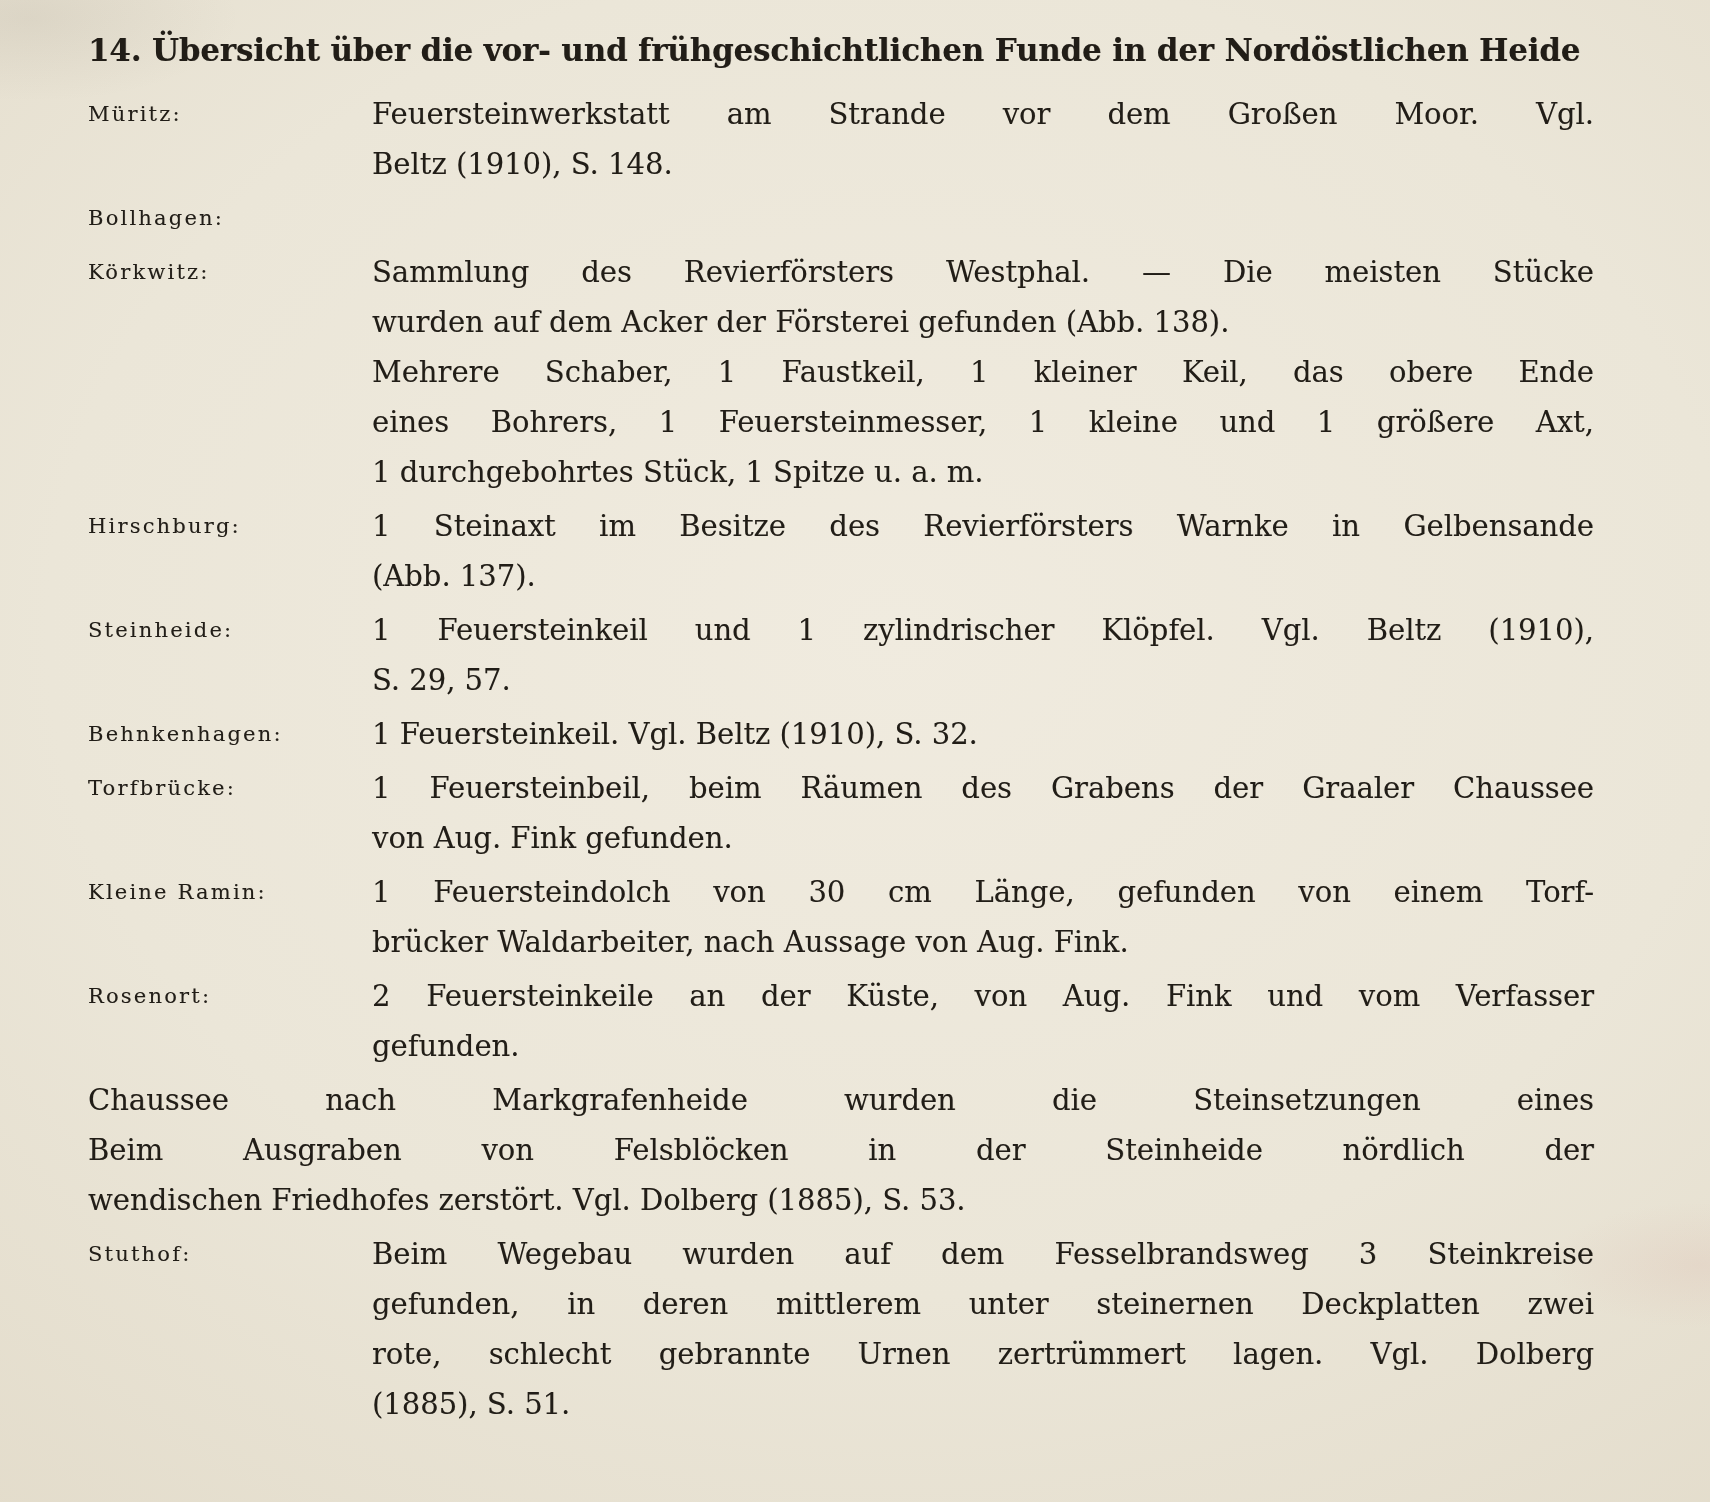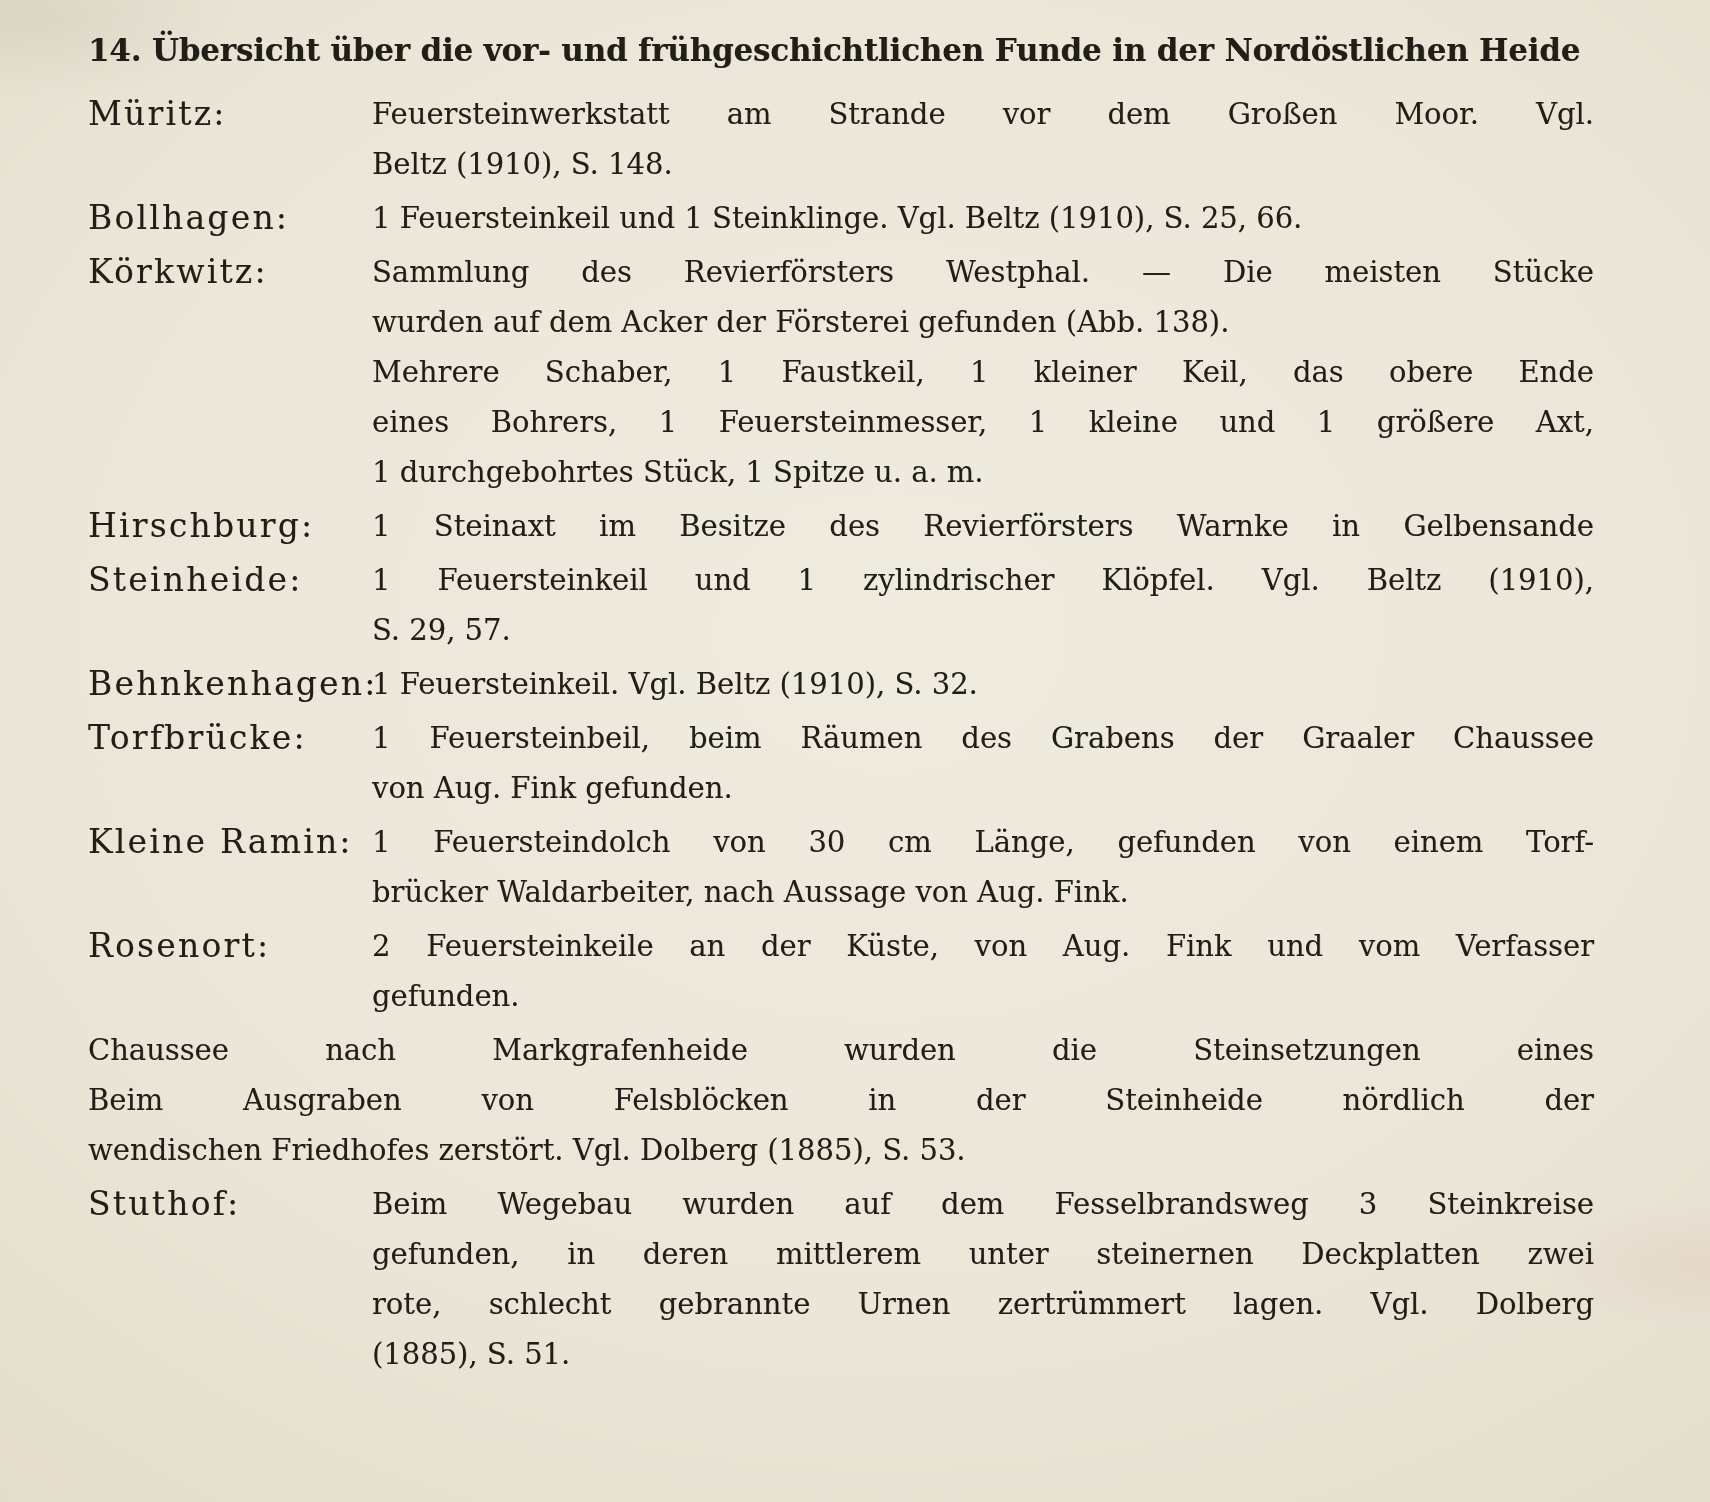--- a/index.html
+++ b/index.html
@@ -33,21 +33,21 @@
   }
   .entries { }
   .entry {
     display: flex;
     align-items: flex-start;
   }
   .entry + .entry { margin-top: 4px; }
   .place {
     flex: 0 0 284px;
     width: 284px;
-    font-size: 33px;
+    font-size: 21px;
     line-height: 50px;
     letter-spacing: 2.2px;
     text-shadow: 0.3px 0.3px 0 rgba(33,29,23,0.28);
   }
   .desc {
     flex: 1 1 auto;
     min-width: 0;
     font-size: 29px;
     line-height: 50px;
     text-shadow: 0.3px 0.3px 0 rgba(33,29,23,0.28);
@@ -66,38 +66,36 @@
   <div class="entries" id="entries">
       <div class="entry">
         <div class="place">Müritz:</div>
         <div class="desc">
           <div class="line j">Feuersteinwerkstatt am Strande vor dem Großen Moor. Vgl.</div>
           <div class="line">Beltz (1910), S. 148.</div>
         </div>
       </div>
       <div class="entry">
         <div class="place">Bollhagen:</div>
-        <div class="desc">
-          <div class="line">1 Feuersteinkeil und 1 Steinklinge. Vgl. Beltz (1910), S. 25, 66.</div>
-        </div>
       </div>
       <div class="entry">
         <div class="place">Körkwitz:</div>
         <div class="desc">
           <div class="line j">Sammlung des Revierförsters Westphal. — Die meisten Stücke</div>
           <div class="line">wurden auf dem Acker der Försterei gefunden (Abb. 138).</div>
           <div class="line j">Mehrere Schaber, 1 Faustkeil, 1 kleiner Keil, das obere Ende</div>
           <div class="line j">eines Bohrers, 1 Feuersteinmesser, 1 kleine und 1 größere Axt,</div>
           <div class="line">1 durchgebohrtes Stück, 1 Spitze u. a. m.</div>
         </div>
       </div>
       <div class="entry">
         <div class="place">Hirschburg:</div>
         <div class="desc">
           <div class="line j">1 Steinaxt im Besitze des Revierförsters Warnke in Gelbensande</div>
+          <div class="line">(Abb. 137).</div>
         </div>
       </div>
       <div class="entry">
         <div class="place">Steinheide:</div>
         <div class="desc">
           <div class="line j">1 Feuersteinkeil und 1 zylindrischer Klöpfel. Vgl. Beltz (1910),</div>
           <div class="line">S. 29, 57.</div>
         </div>
       </div>
       <div class="entry">

